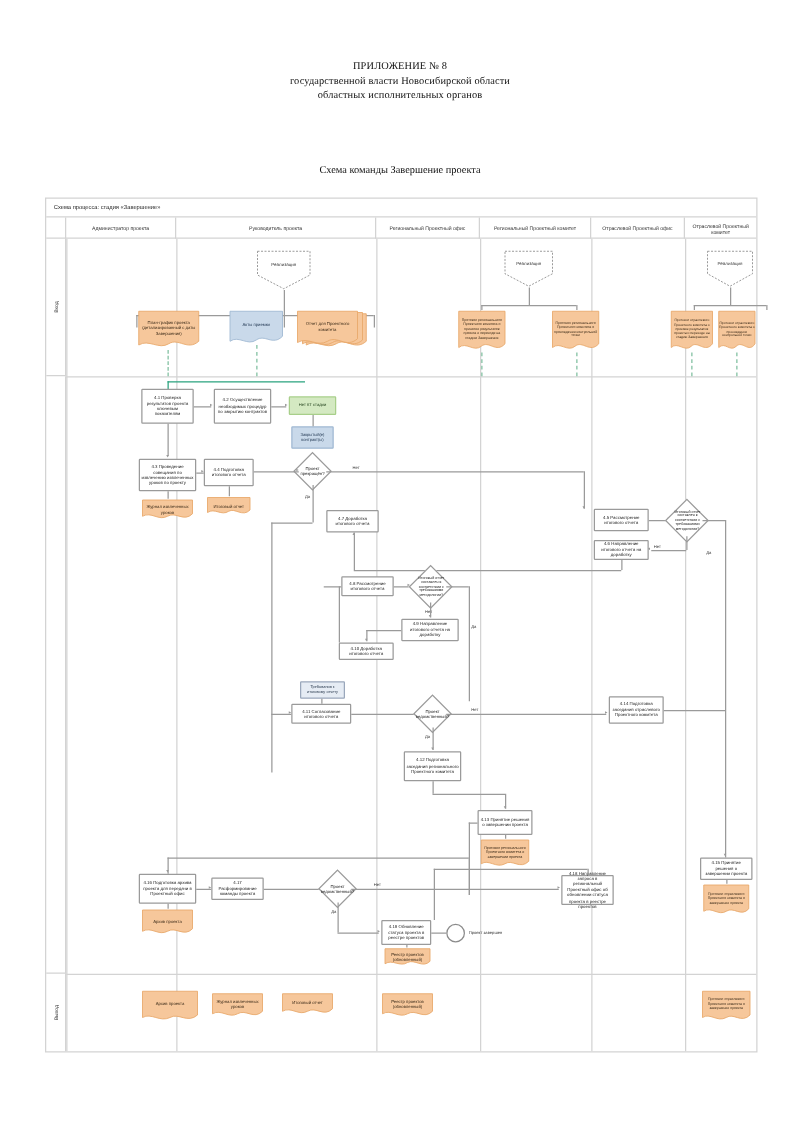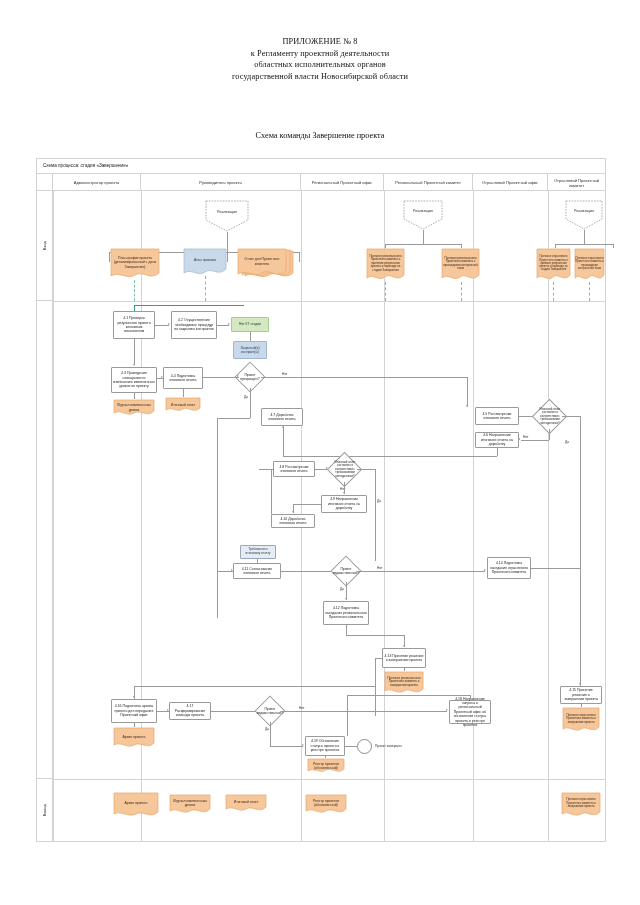--- a/index.html
+++ b/index.html
@@ -1,19 +1,19 @@
 <!DOCTYPE html>
 <html><head>
 <meta charset="utf-8">
 <style>
   html,body{margin:0;padding:0;background:#ffffff;}
   body{width:640px;height:905px;font-family:"Liberation Sans",sans-serif;color:#111;position:relative;overflow:hidden;}
 
   
-  .doc-head{position:absolute;left:0;top:36px;width:640px;text-align:center;}
+  .doc-head{position:absolute;left:0;top:47px;width:640px;text-align:center;}
   .doc-head div{font-family:"Liberation Serif",serif;font-size:8.3px;line-height:11.6px;letter-spacing:.1px;}
   .doc-head .l1{font-weight:400;}
   .doc-title{position:absolute;left:0;top:131px;width:640px;text-align:center;
              font-family:"Liberation Serif",serif;font-size:8.3px;}
 
   
   .frame{position:absolute;left:36px;top:158px;width:568px;height:682px;border:1px solid #d3d3d3;background:#fff;}
   .frame-title{position:absolute;left:0;top:0;width:568px;height:15px;border-bottom:1px solid #d3d3d3;
                box-sizing:border-box;}
   .frame-title span{position:absolute;left:6px;top:4px;font-size:4.6px;color:#222;}
@@ -70,23 +70,22 @@
   .elbl{position:absolute;font-size:3.3px;color:#333;}
   .note{position:absolute;border:.6px solid #9aa7bb;background:#e6ecf4;border-radius:1px;
         display:flex;align-items:center;justify-content:center;text-align:center;
         font-size:3.1px;line-height:3.8px;color:#2a3a4e;padding:1px;box-sizing:border-box;}
 </style>
 </head>
 <body>
 
 <div class="doc-head">
   <div class="l1">ПРИЛОЖЕНИЕ № 8</div>
-  <div>к Регламенту проектной деятельности</div>
+  <div>государственной власти Новосибирской области</div>
   <div>областных исполнительных органов</div>
-  <div>государственной власти Новосибирской области</div>
 </div>
 <div class="doc-title">Схема команды Завершение проекта</div>
 
 <div class="frame">
 
   <div class="frame-title">
     <span>Схема процесса: стадия «Завершение»</span>
   </div>
 
   <div class="lane-head-band">

